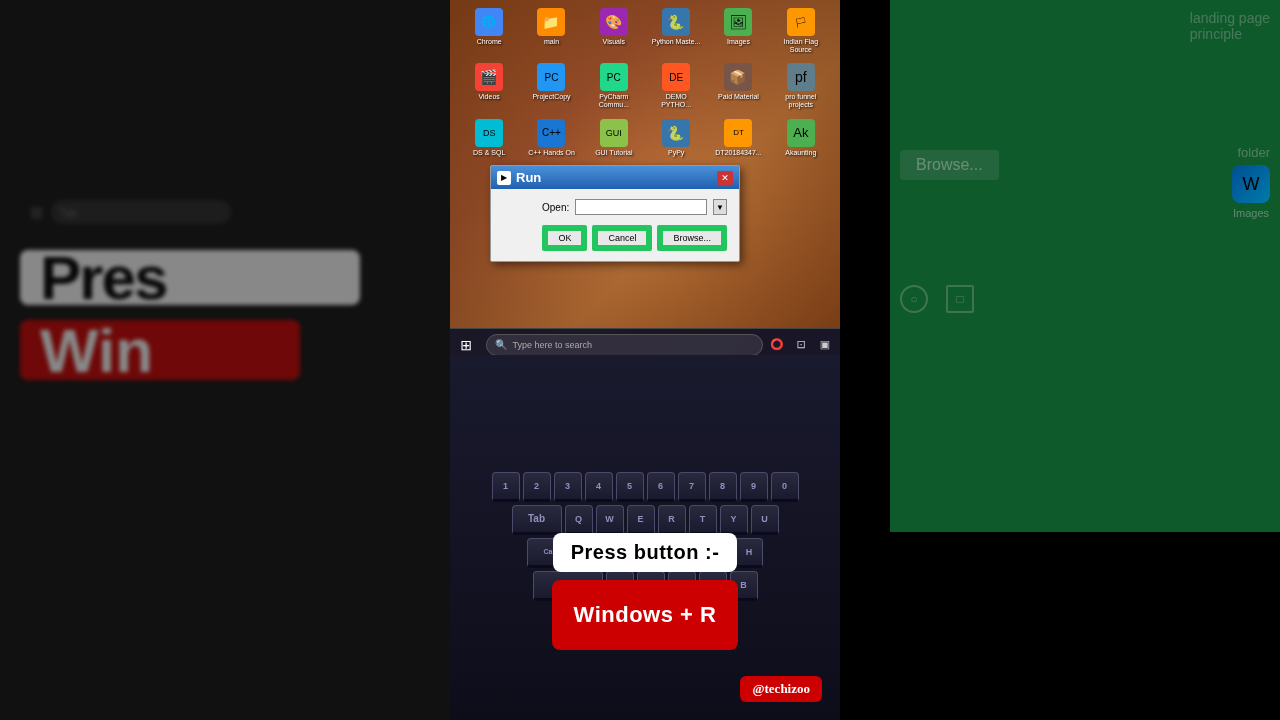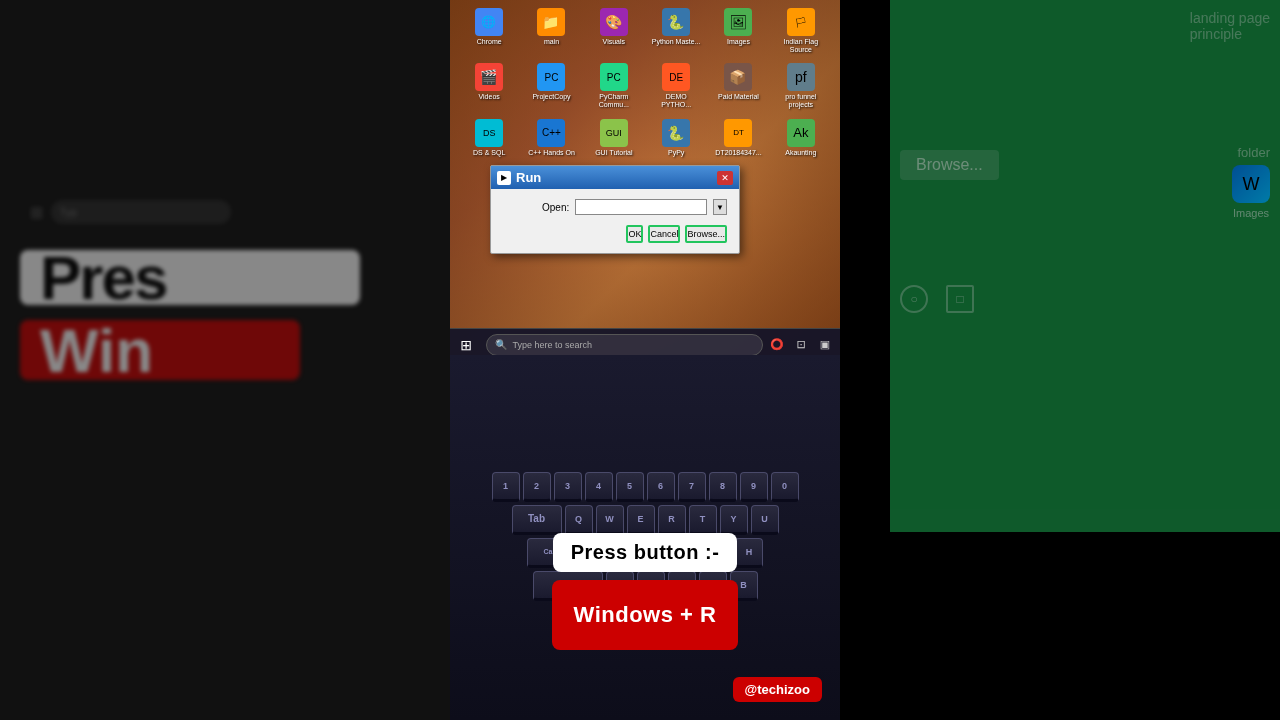--- a/index.html
+++ b/index.html
@@ -203,24 +203,24 @@
       font-size: 8px;
     }
 
     .run-buttons {
       display: flex;
       justify-content: flex-end;
       gap: 5px;
     }
 
     .run-btn {
-      padding: 2px 0;
+      padding: 2px 10px;
       font-size: 9px;
       background: #e8e8e8;
-      border: 2px solid #22c55e;
+      border: 6px solid #22c55e;
       border-radius: 2px;
       cursor: pointer;
     }
 
     
     .taskbar {
       position: absolute;
       bottom: 0;
       left: 0;
       width: 390px;
@@ -363,20 +363,21 @@
       position: absolute;
       bottom: 18px;
       right: 18px;
       background: #cc0000;
       color: #fff;
       font-size: 13px;
       font-weight: bold;
       padding: 5px 12px;
       border-radius: 6px;
       z-index: 10;
+      font-family: Liberation Serif, serif;
     }
   </style>
 </head>
 <body>
 
 <div class="left-panel">
   <div class="left-blur-content">
     <div style="position:absolute; top:250px; left:20px; width:340px; height:55px; background:#fff; border-radius:8px; display:flex; align-items:center; padding:0 20px;">
       <span style="font-size:62px; font-weight:900; color:#000; letter-spacing:-2px;">Pres</span>
     </div>

